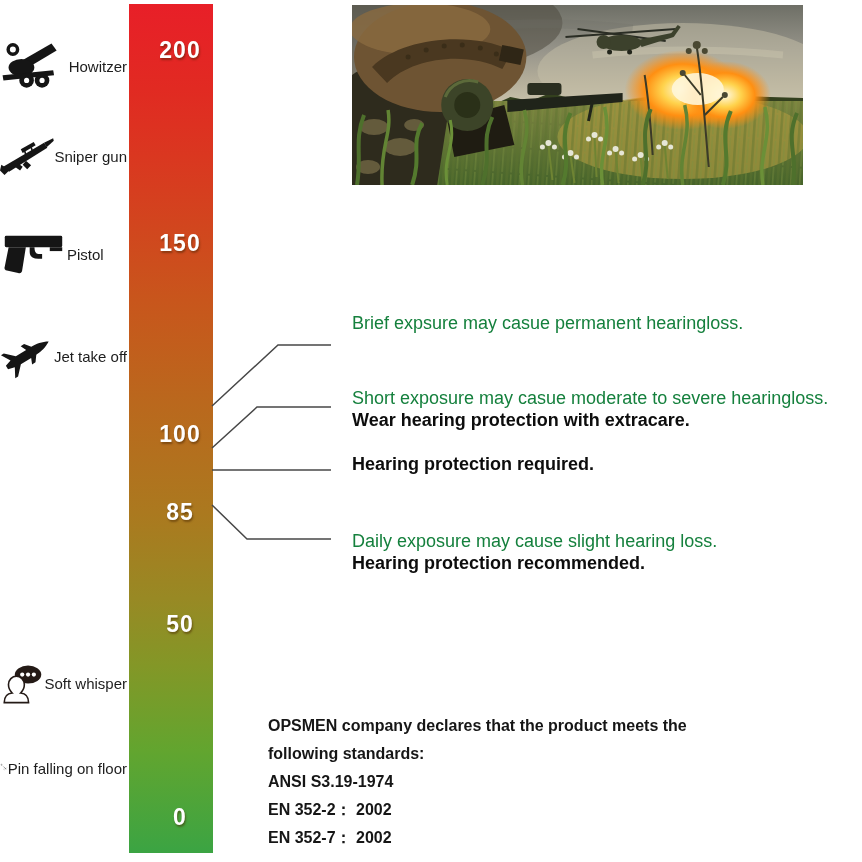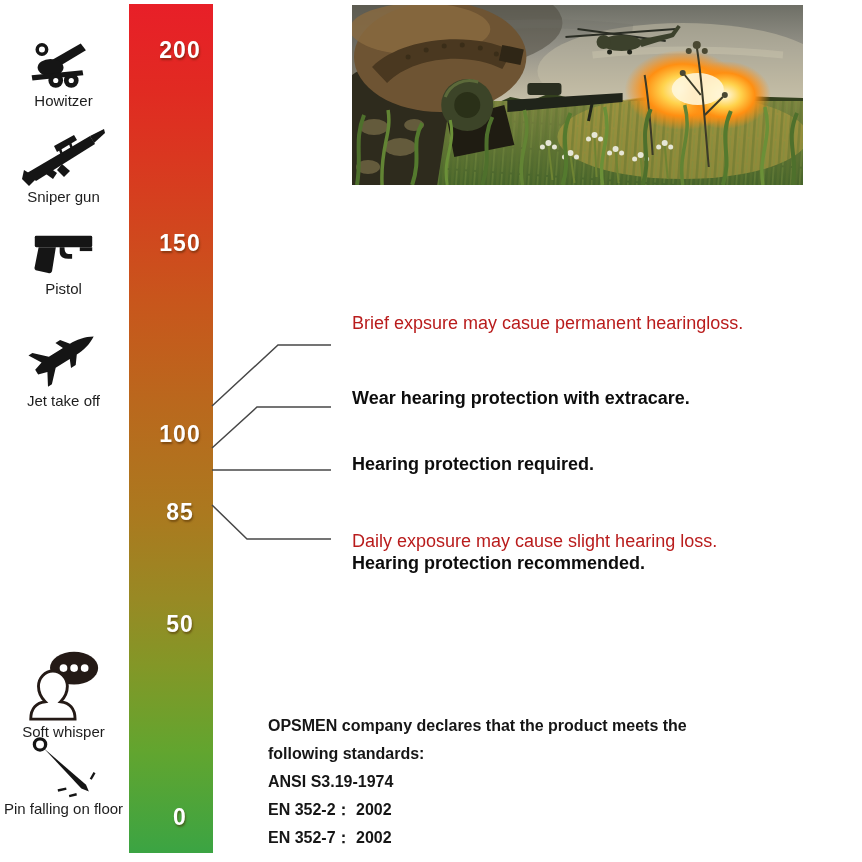--- a/index.html
+++ b/index.html
@@ -15,31 +15,31 @@
       #ab791f 60%, #988924 70%, #839727 78%, #62a52f 88%, #3ba443 100%);
   }
   .tick{
     position:absolute;left:9px;width:100%;text-align:center;
     color:#ffffff;font-weight:bold;font-size:23px;letter-spacing:1px;
     text-shadow:1px 2px 2px rgba(70,35,0,0.5);
   }
   
   .source{
     position:absolute;left:0;width:127px;
-    display:flex;flex-direction:column;align-items:center;
+    display:flex;flex-direction:row;align-items:center;
   }
   .source .cap{
     font-size:15px;color:#1d1d1d;margin-top:2px;white-space:nowrap;
   }
   .ic{display:block;}
   
   .lines{position:absolute;left:0;top:0;pointer-events:none;}
   
   .warn{position:absolute;left:352px;font-size:18px;line-height:22px;white-space:nowrap;}
-  .warn .reg{color:#b91c1c;}
+  .warn .reg{color:#15803d;}
   .warn .b{color:#0d0d0d;font-weight:bold;}
   
   .decl{
     position:absolute;left:268px;top:712px;
     font-size:16px;font-weight:bold;color:#161616;line-height:28px;white-space:nowrap;
   }
   
   .photo{position:absolute;left:352px;top:5px;width:451px;height:180px;overflow:hidden;}
 </style>
 </head>
@@ -132,20 +132,21 @@
     <path d="M212,406 L278,345 L331,345" fill="none" stroke="#474747" stroke-width="1.5"></path>
     <path d="M212,448 L257,407 L331,407" fill="none" stroke="#474747" stroke-width="1.5"></path>
     <path d="M212,470 L331,470" fill="none" stroke="#474747" stroke-width="1.5"></path>
     <path d="M212,505 L247,539 L331,539" fill="none" stroke="#474747" stroke-width="1.5"></path>
   </svg>
 
   <div class="warn" style="top:312px">
     <div class="reg">Brief expsure may casue permanent hearingloss.</div>
   </div>
   <div class="warn" style="top:387px">
+    <div class="reg">Short exposure may casue moderate to severe hearingloss.</div>
     <div class="b">Wear hearing protection with extracare.</div>
   </div>
   <div class="warn" style="top:453px">
     <div class="b">Hearing protection required.</div>
   </div>
   <div class="warn" style="top:530px">
     <div class="reg">Daily exposure may cause slight hearing loss.</div>
     <div class="b">Hearing protection recommended.</div>
   </div>
 

